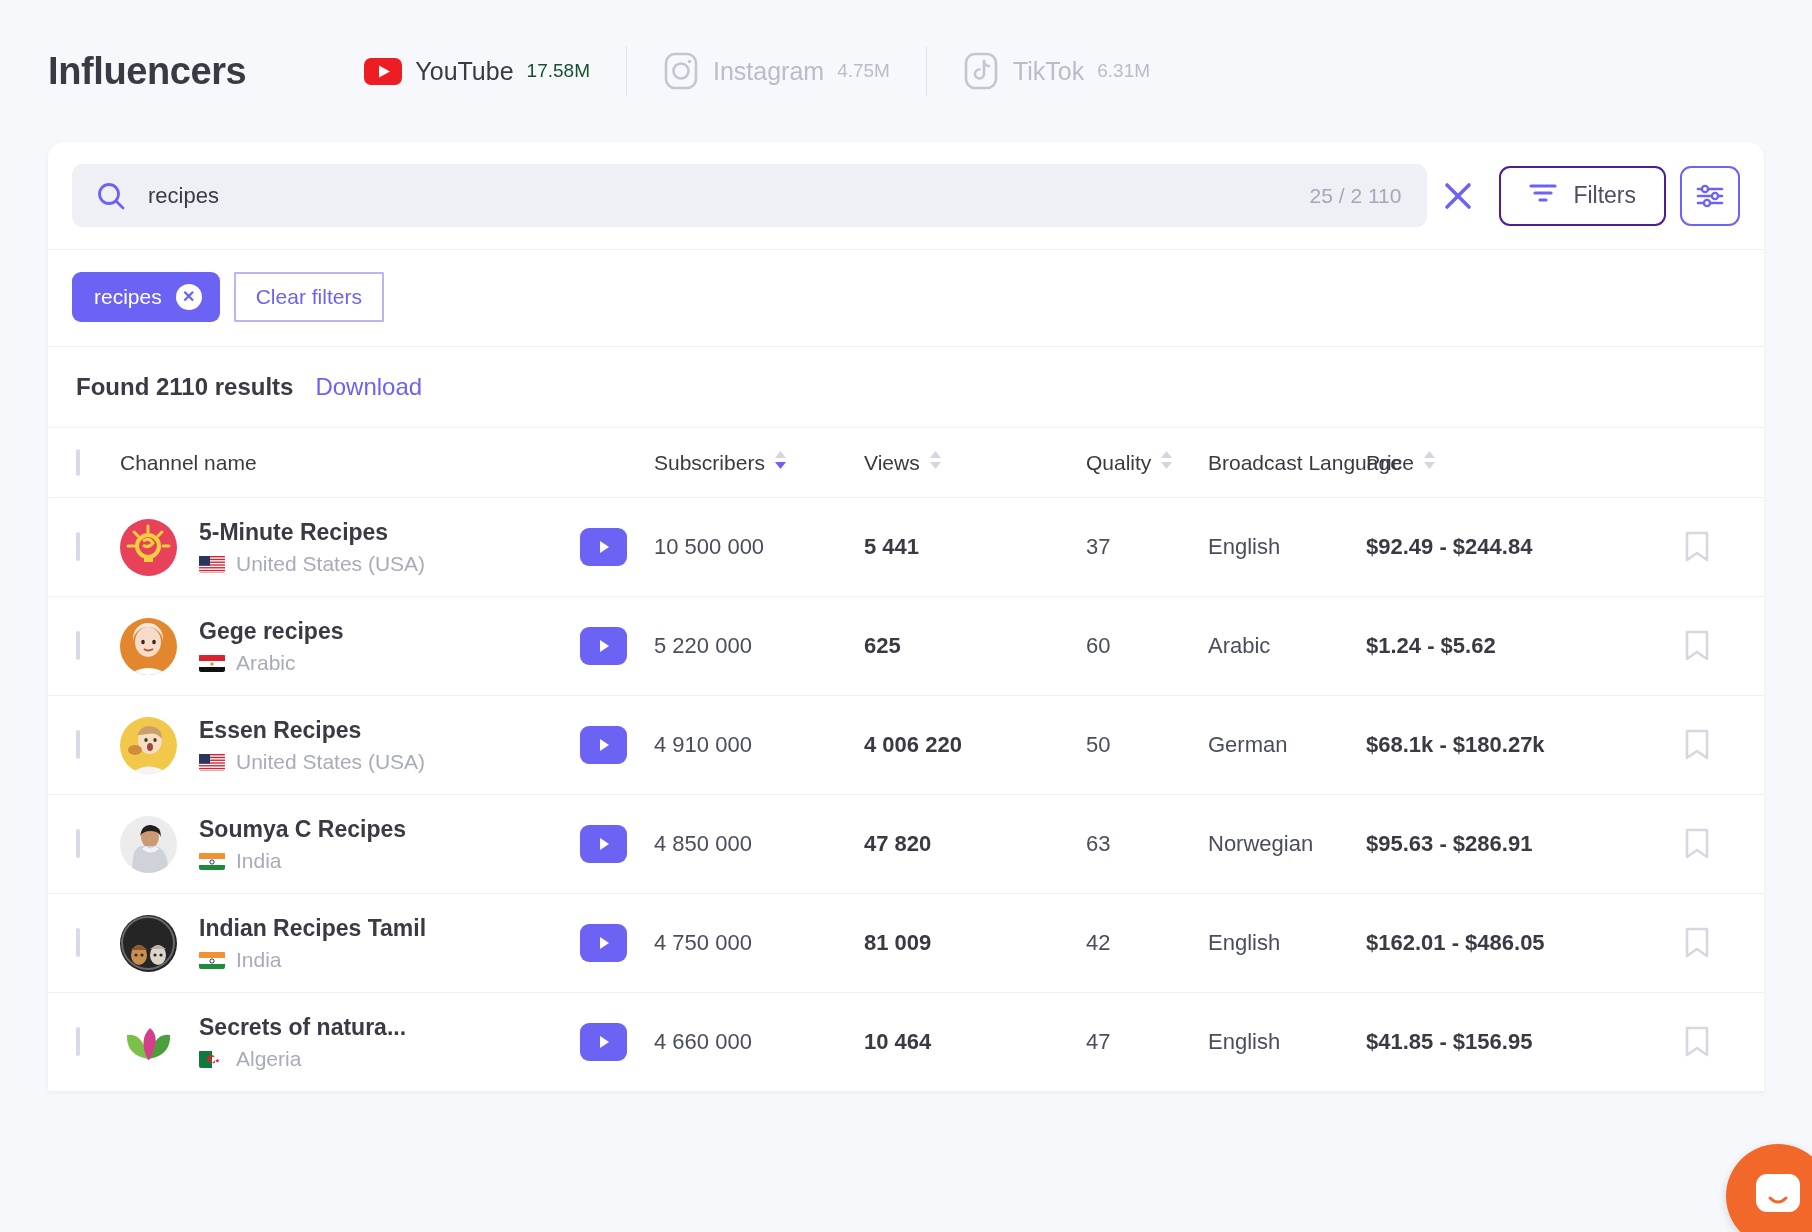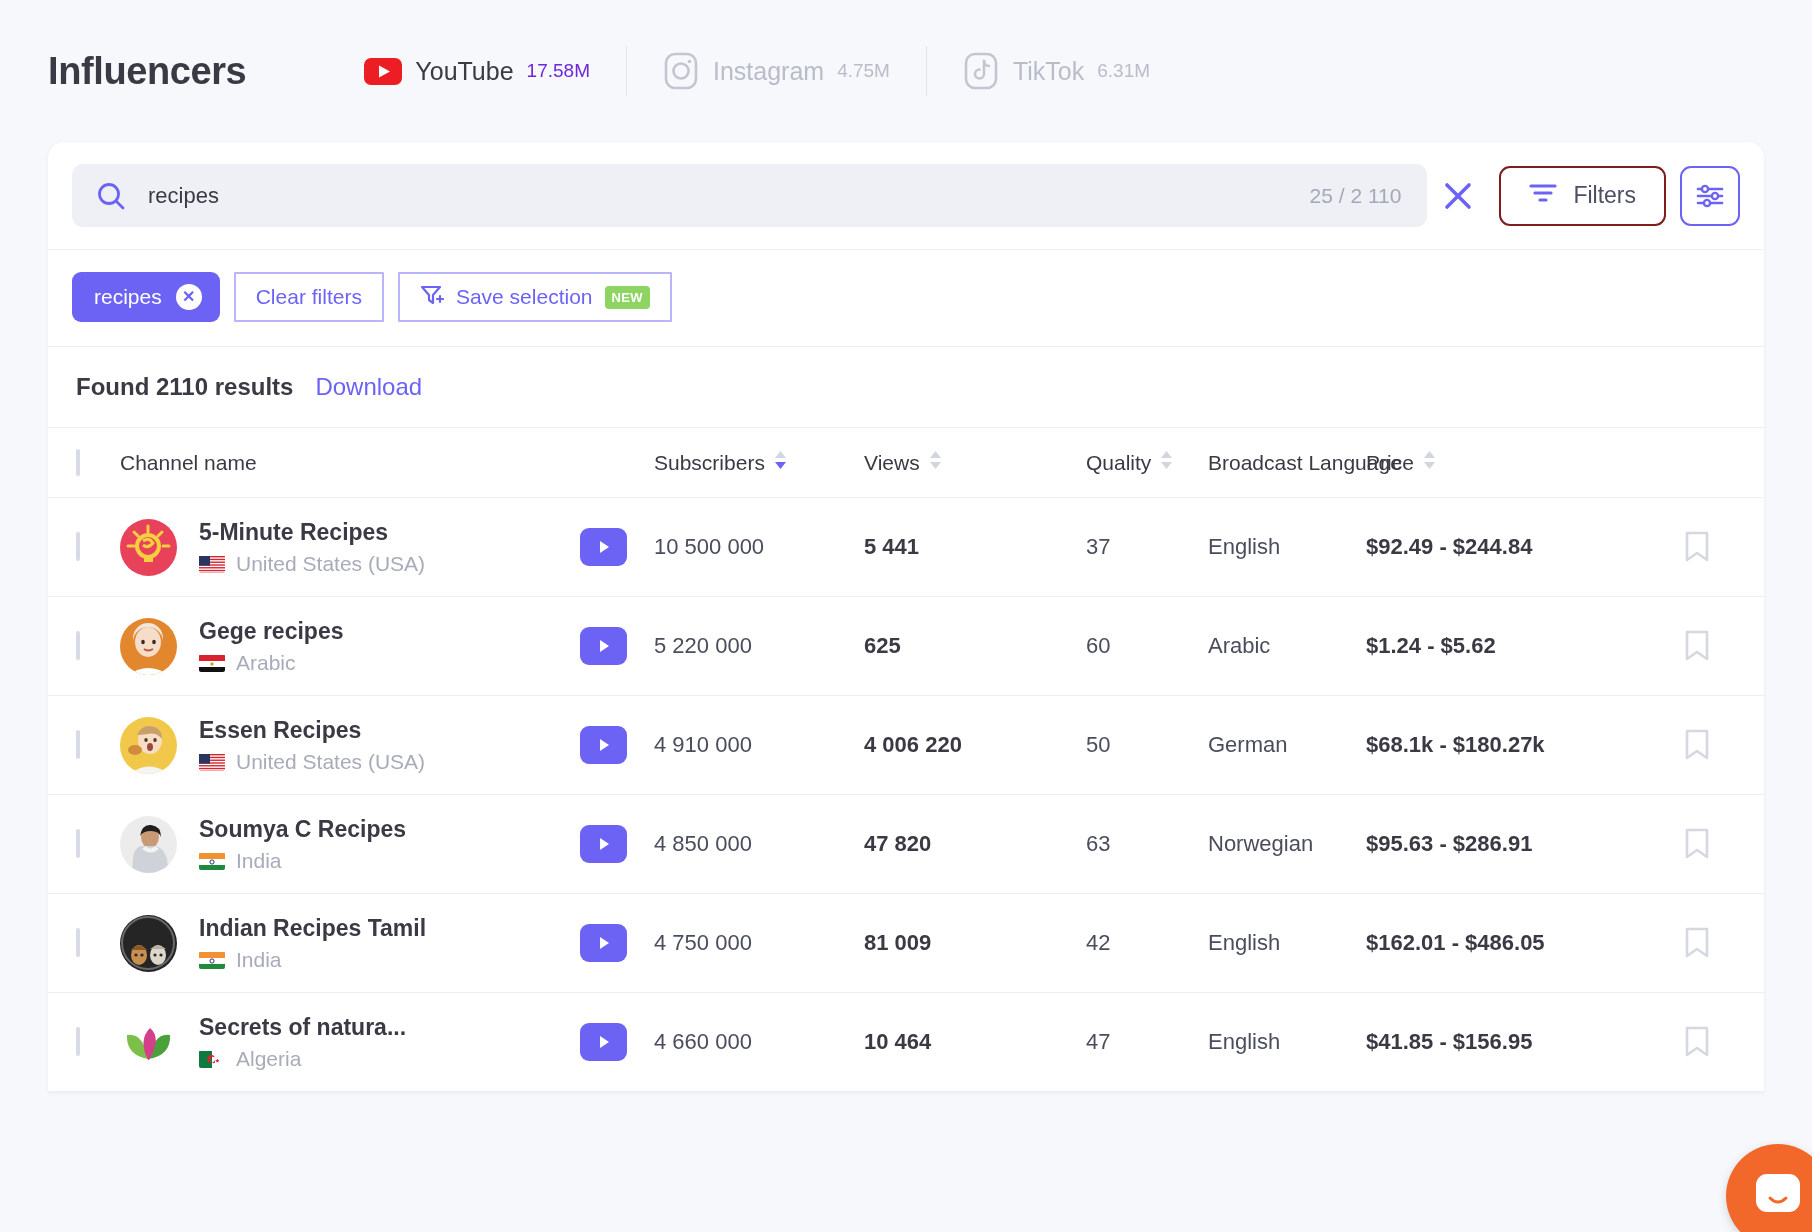--- a/index.html
+++ b/index.html
@@ -38,21 +38,21 @@
     transform: translateY(-50%);
     width: 1px; height: 50px; background: #e2e4ed;
   }
   .platform-tab .pt-name {
     font-size: 25px; color: #b9bcc9; white-space: nowrap;
   }
   .platform-tab .pt-count {
     font-size: 19px; color: #b9bcc9; white-space: nowrap;
   }
   .platform-tab.active .pt-name { color: #3a3a44; }
-  .platform-tab.active .pt-count { color: #6d28d9; }
+  .platform-tab.active .pt-count { color: #14532d; }
   .pt-icon { width: 38px; height: 38px; flex: 0 0 38px;
              display: flex; align-items: center; justify-content: center; }
 
   
   .card {
     margin: 0 48px;
     background: #ffffff;
     border-radius: 16px 16px 0 0;
     box-shadow: 0 1px 4px rgba(40,45,80,0.06);
     overflow: hidden;
@@ -81,21 +81,21 @@
   .search-input::placeholder { color: #a9adbc; }
   .search-count { font-size: 21px; color: #a4a8b8; white-space: nowrap; }
   .clear-x {
     width: 62px; height: 62px; flex: 0 0 62px;
     display: flex; align-items: center; justify-content: center;
     cursor: pointer;
   }
   .btn-filters {
     display: flex; align-items: center; gap: 16px;
     height: 60px; padding: 0 28px;
-    border: 2px solid #7f1d1d; border-radius: 11px;
+    border: 2px solid #4c1d95; border-radius: 11px;
     background: #fff; cursor: pointer;
     margin-left: 10px;
   }
   .btn-filters span { font-size: 23px; color: #4c4f63; font-weight: 500; }
   .btn-settings {
     width: 60px; height: 60px; margin-left: 14px;
     border: 2px solid #6c63f5; border-radius: 11px;
     background: #fff; cursor: pointer;
     display: flex; align-items: center; justify-content: center;
   }
@@ -295,31 +295,20 @@
     </div>
   </div>
 
   <div class="chips-row">
     <div class="chip-active">
       <span>recipes</span>
       <span class="chip-x">✕</span>
     </div>
     <div class="chip-outline">
       <span>Clear filters</span>
-    </div>
-    <div class="chip-outline">
-      <span>
-        <svg width="24" height="24" viewBox="0 0 24 24">
-            <path d="M2 4 H20 L13 12 V20 L9 17 V12 Z" fill="none" stroke="#6c63f5" stroke-width="2.2" stroke-linejoin="round"></path>
-            <line x1="17" y1="16" x2="23" y2="16" stroke="#6c63f5" stroke-width="2.2" stroke-linecap="round"></line>
-            <line x1="20" y1="13" x2="20" y2="19" stroke="#6c63f5" stroke-width="2.2" stroke-linecap="round"></line>
-          </svg>
-      </span>
-      <span>Save selection</span>
-      <span class="badge-new">NEW</span>
     </div>
   </div>
 
   <div class="found-row">
     <span class="found-text">Found 2110 results</span>
     <span class="download-link">Download</span>
   </div>
 
   <table>
     <thead>

